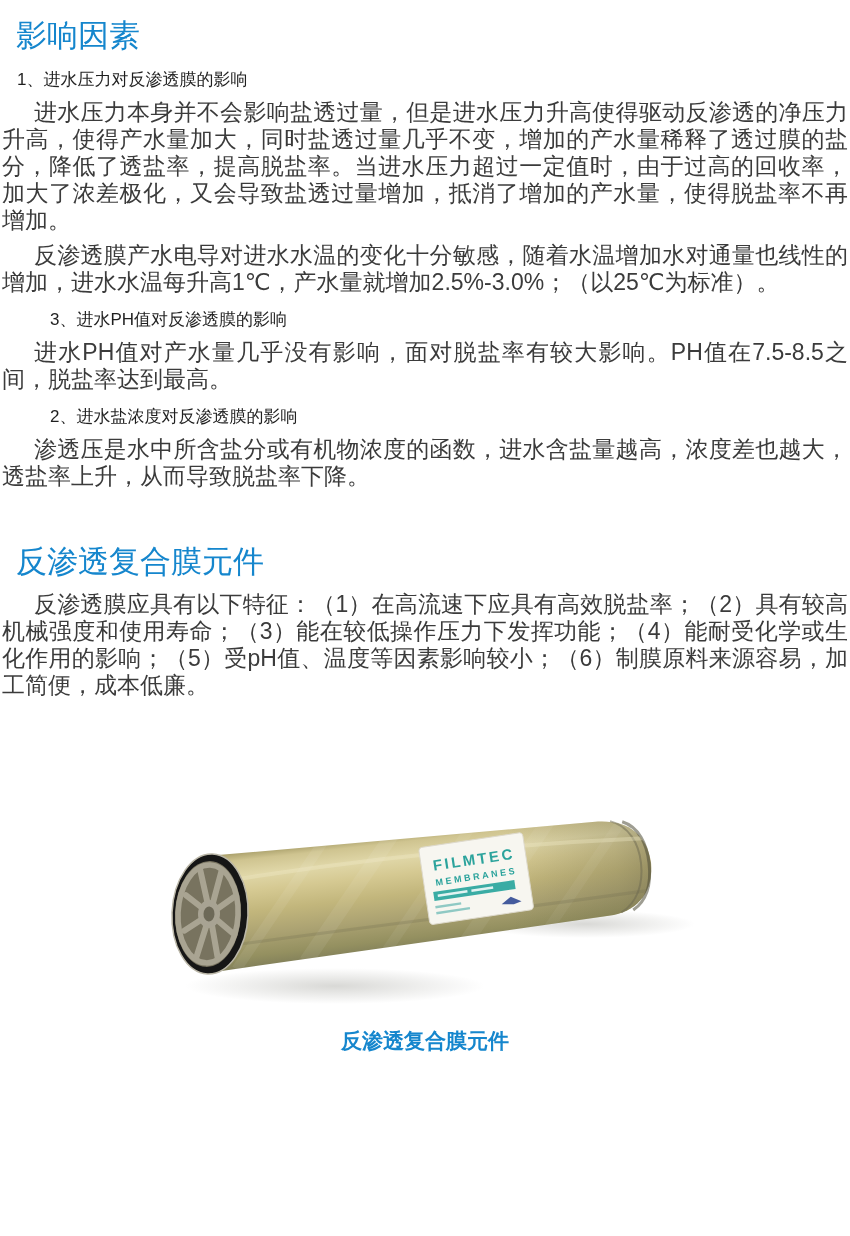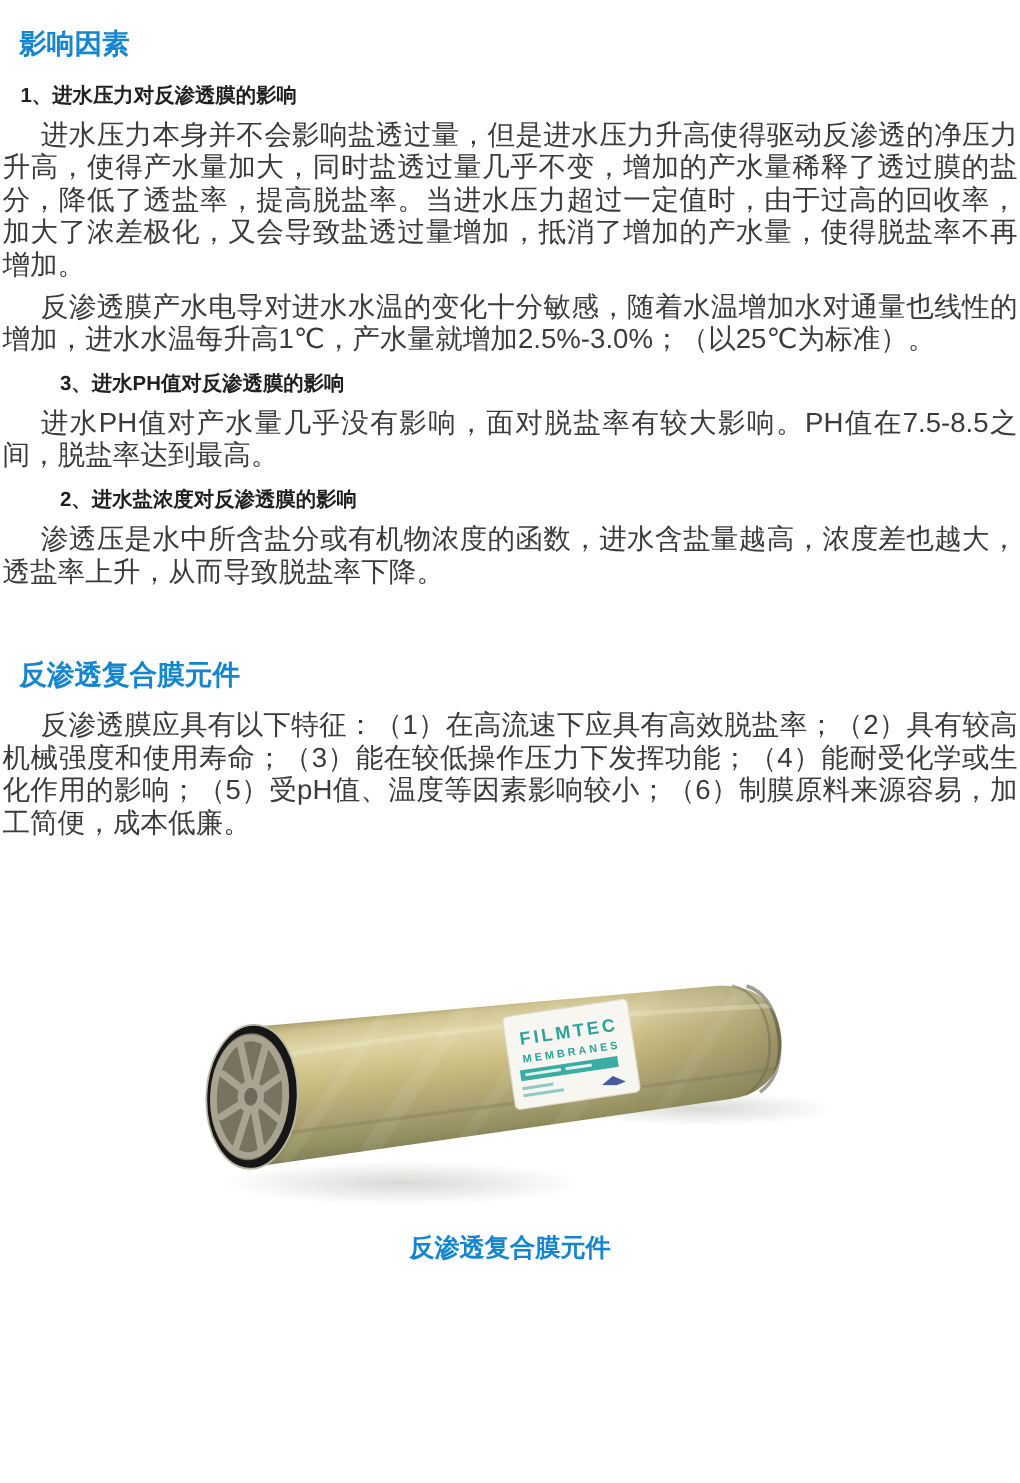--- a/index.html
+++ b/index.html
@@ -5,27 +5,27 @@
   html, body { margin: 0; padding: 0; }
   body {
     width: 850px; height: 1236px; overflow: hidden;
     background: #ffffff;
     font-family: "Liberation Sans", "DejaVu Sans", sans-serif;
     -webkit-font-smoothing: antialiased;
   }
   .page { padding: 21px 2px 0 2px; width: 846px; }
 
   .blue-title {
-    font-size: 23px; line-height: 30px; font-weight: 700;
+    font-size: 31px; line-height: 30px; font-weight: 400;
     color: #1586cd; margin: 0 0 0 14px;
   }
   .blue-title.second { margin-top: 57px; }
 
   .sub {
-    font-size: 17px; line-height: 23px; font-weight: 700;
+    font-size: 17px; line-height: 23px; font-weight: 400;
     color: #1f1f1f; margin: 12px 0 0 15px;
   }
   .sub.first { margin-top: 17px; }
   .sub.indent { margin-left: 48px; }
 
   p.body-text {
     font-size: 23px; line-height: 27px; color: #3b3b3b;
     margin: 8px 0 0 0; text-align: justify; text-indent: 32px;
   }
   p.body-text.wide { margin-top: 14px; }

